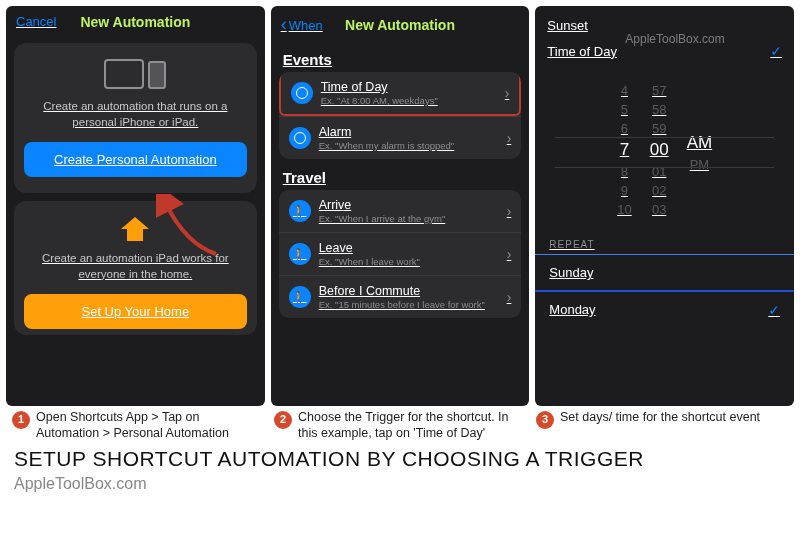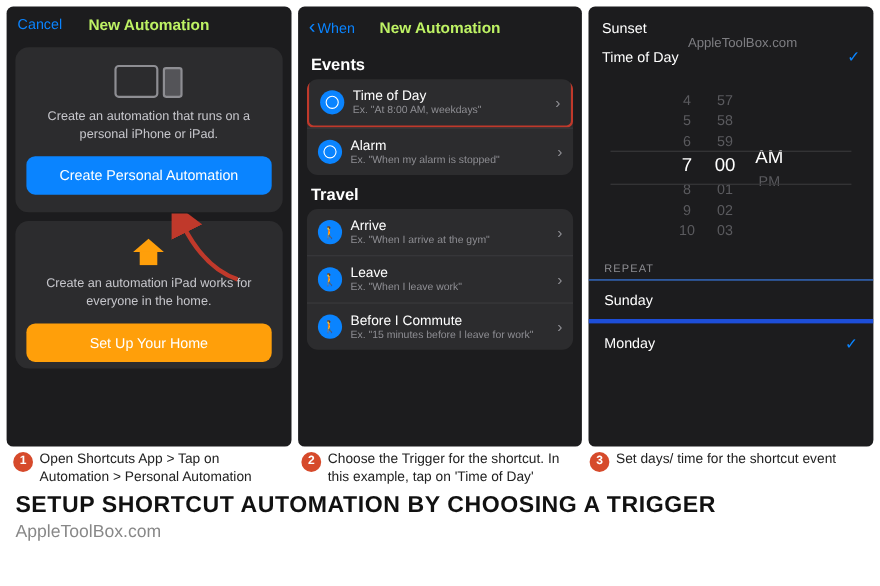--- a/index.html
+++ b/index.html
@@ -18,20 +18,21 @@
   }
   .phone {
     background: #1c1c1e;
     border-radius: 6px;
     width: 308px;
     height: 400px;
     color: #fff;
     font-size: 12px;
     overflow: hidden;
     position: relative;
+    text-decoration: underline;
   }
   .phone-header {
     display: flex;
     align-items: center;
     justify-content: space-between;
     padding: 8px 10px 6px 10px;
     font-size: 13px;
   }
   .phone-header .left { color: #0a84ff; font-size: 13px; }
   .phone-header .title { color: #bef264; font-weight: 600; font-size: 14px; position: absolute; left: 0; right: 0; text-align: center; pointer-events: none; }
@@ -119,37 +120,37 @@
   .picker .col { display:flex; flex-direction:column; align-items:center; gap:4px; color:#5a5a5e; font-size:13px; }
   .picker .col .sel { color:#fff; font-size:17px; }
   .picker::before, .picker::after {
     content:""; position:absolute; left:20px; right:20px; height:1px; background:#3a3a3c;
   }
   .picker::before { top:62px; }
   .picker::after { top:92px; }
   .repeat-label { color:#8e8e93; font-size:10px; letter-spacing:1px; padding:14px 14px 4px; text-transform:uppercase; }
   .repeat-list .row2 {
     display:flex; justify-content:space-between; padding:10px 14px; color:#fff; font-size:13px;
-    border-top:4px solid #1d4ed8;
+    border-top:2px solid #1d4ed8;
   }
   .repeat-list .row2:first-child { border-top:1px solid #3b82f6; }
 
   
   .captions { display:flex; gap:10px; padding:4px 12px 0 12px; }
   .cap { display:flex; gap:6px; font-size:12.5px; color:#222; line-height:1.25; flex:1; }
   .num {
     width:18px; height:18px; border-radius:9px; background:#d64a2b; color:#fff;
     font-size:11px; font-weight:700; display:flex; align-items:center; justify-content:center; flex-shrink:0;
     margin-top:1px;
   }
 
   .big-title {
     font-family: Impact, "Arial Black", sans-serif;
     font-size:21px; letter-spacing:.5px; color:#111;
-    padding: 6px 14px 2px; font-weight:700;
+    padding: 6px 14px 2px; font-weight:400;
   }
   .site {
     color:#888; font-size:16px; padding:2px 14px 6px;
   }
 </style>
 </head>
 <body>
 
 <div class="panels">
 

